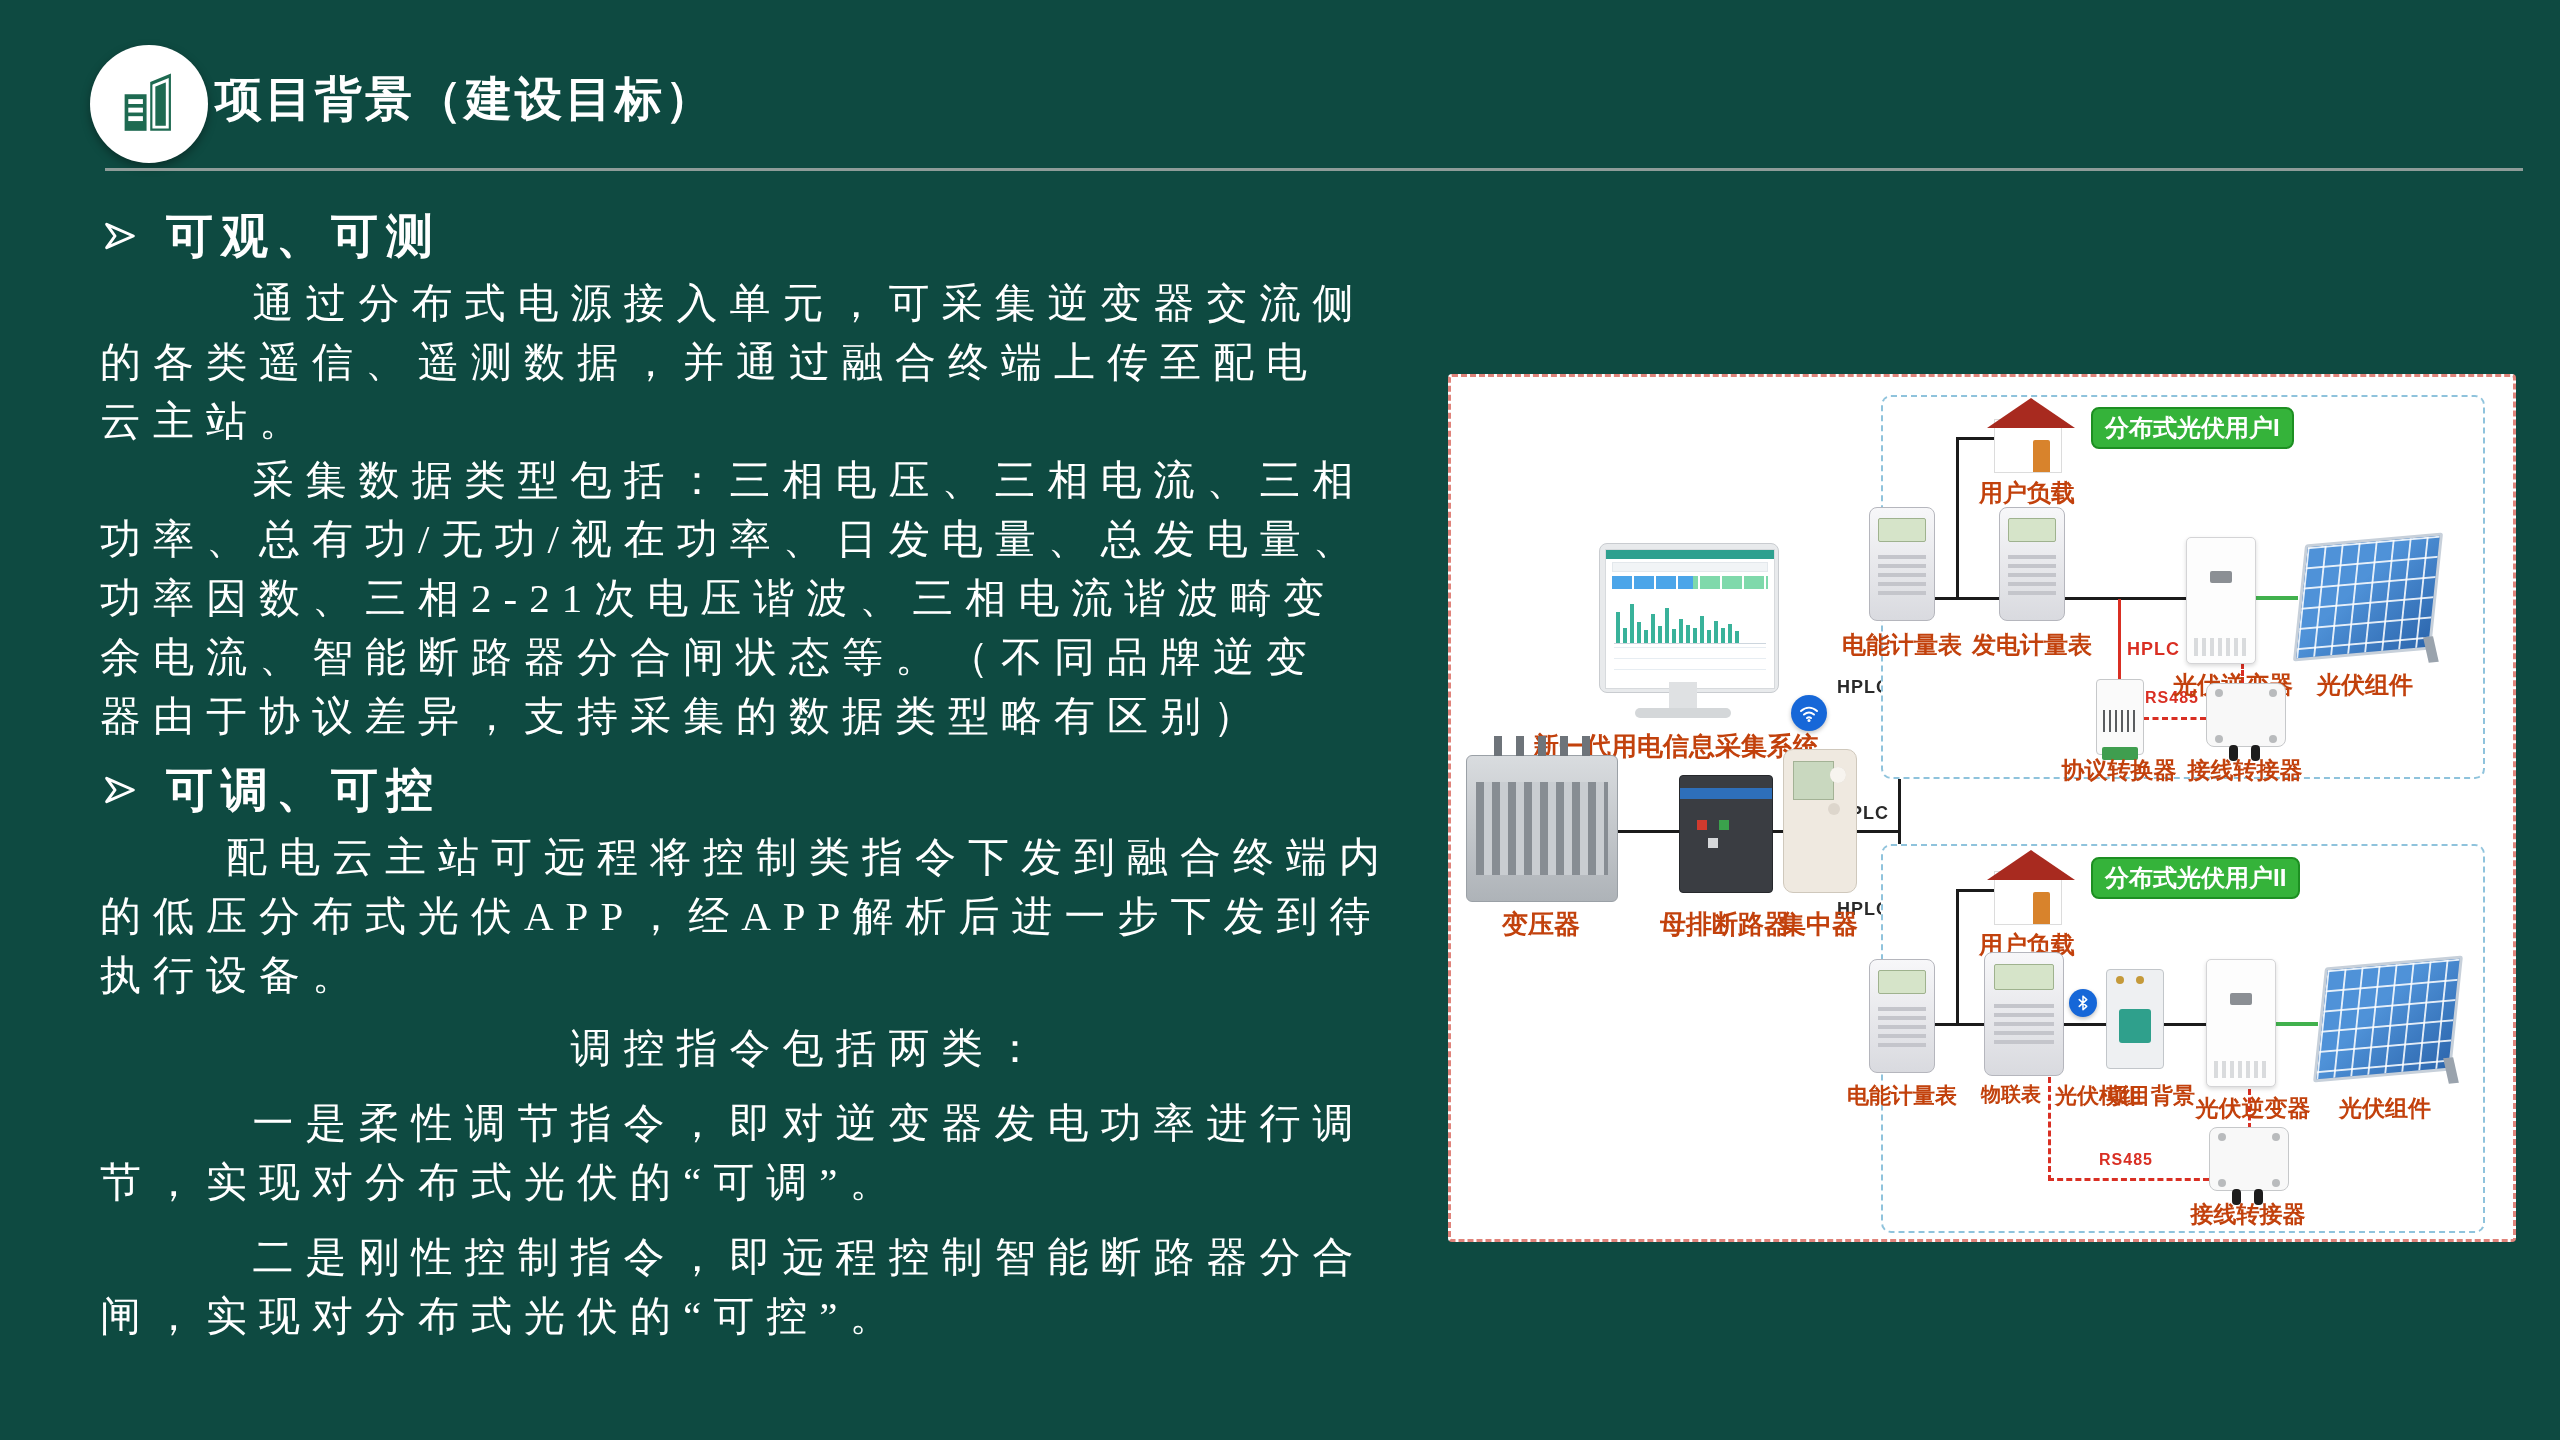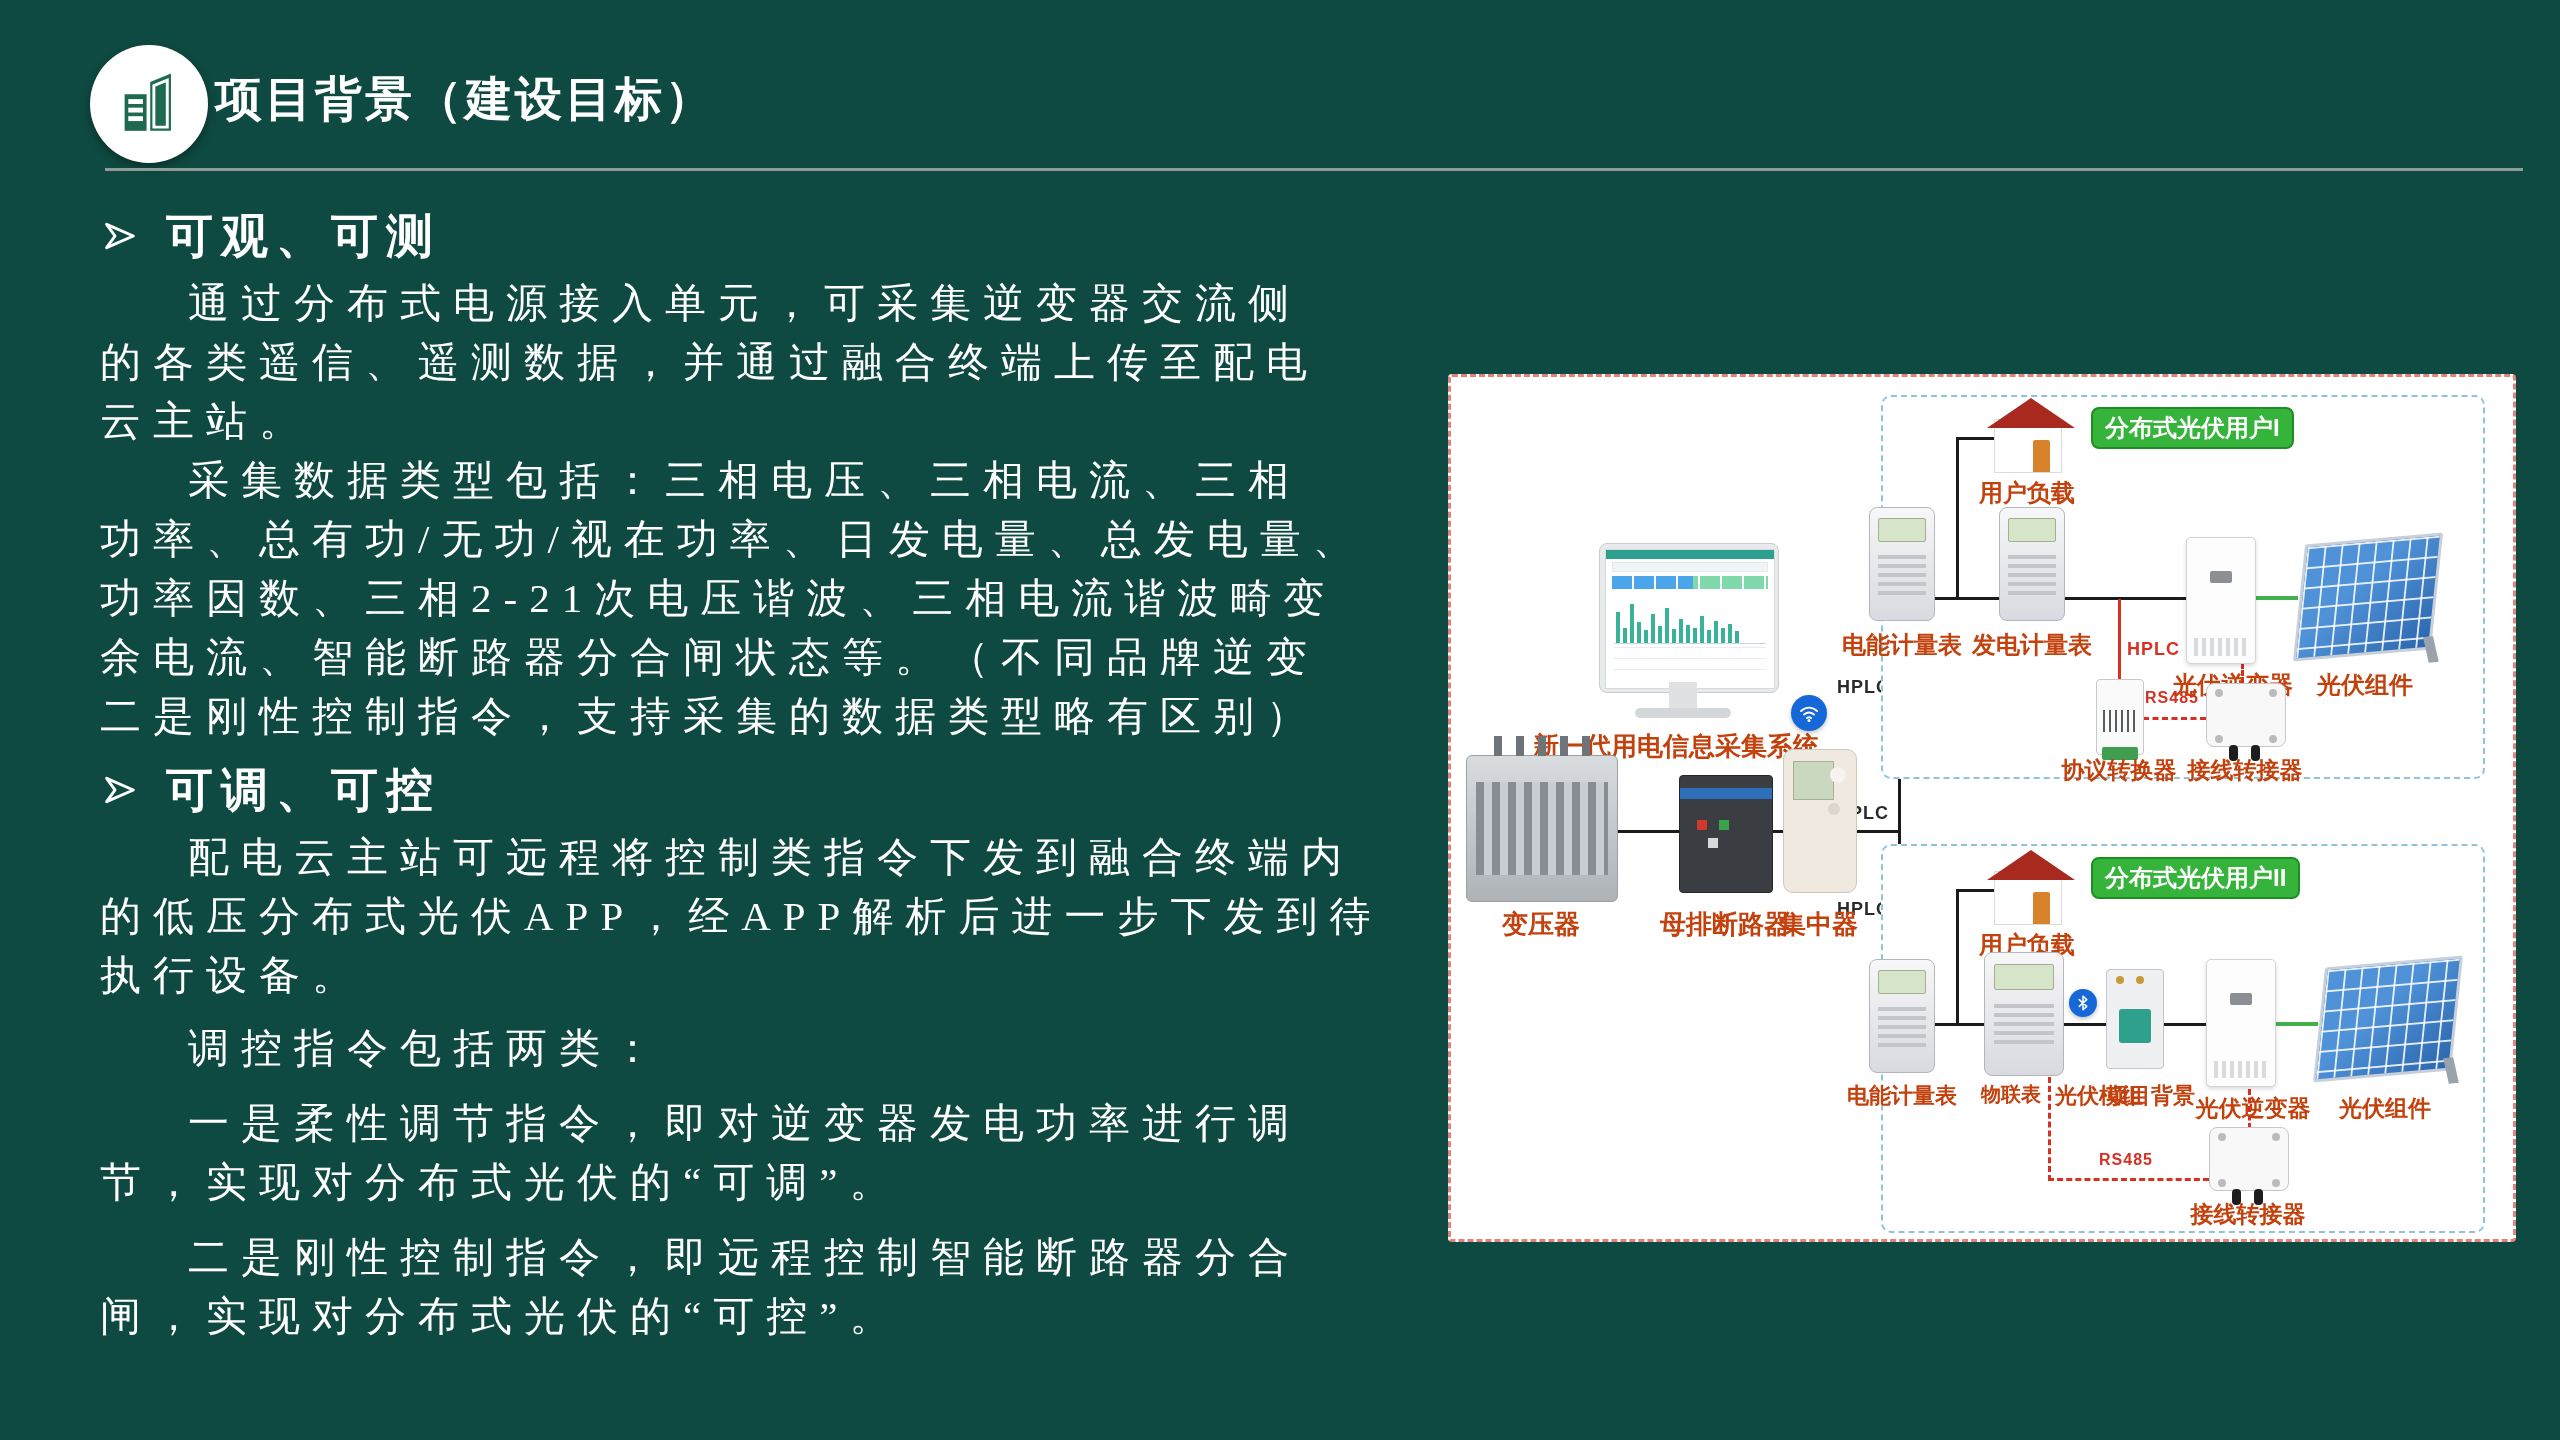--- a/index.html
+++ b/index.html
@@ -14,21 +14,21 @@
   .slide-title{left:215px;top:68px;color:#fff;font-size:47px;font-weight:bold;
        letter-spacing:3px;white-space:nowrap;}
   .divider{left:105px;top:168px;width:2418px;height:3px;background:#8e9c99;}
 
   
   .textcol{left:100px;top:198px;width:1330px;color:#fff;}
   .sec-head{display:flex;align-items:center;gap:26px;height:76px;}
   .sec-head .htxt{font-size:47px;font-weight:bold;letter-spacing:8px;white-space:nowrap;}
   .bodyline{font-family:"Liberation Serif",serif;font-size:41px;line-height:59px;
        letter-spacing:12px;white-space:nowrap;}
-  .ind{padding-left:88px;}
+  .ind{padding-left:88px;text-align:center;}
   .mt14{margin-top:14px;} .mt16{margin-top:16px;}
 
   
   .panel{left:1448px;top:374px;width:1062px;height:862px;background:#fff;
        border:3px dashed #e0837a;border-radius:4px;}
   .ubox{border:2px dashed #8fc3dc;border-radius:10px;background:#fff;}
   .badge{background:#35b33a;border:2px solid #1d8f22;border-radius:8px;color:#fff;
        font-size:24px;font-weight:bold;padding:3px 12px;white-space:nowrap;}
   .dlabel{transform:translateX(-50%);white-space:nowrap;font-size:24px;
        font-weight:600;color:#c2410c;}
@@ -148,21 +148,21 @@
     </svg>
     <span class="htxt">可观、可测</span>
   </div>
   <div class="bodyline ind">通过分布式电源接入单元，可采集逆变器交流侧</div>
   <div class="bodyline">的各类遥信、遥测数据，并通过融合终端上传至配电</div>
   <div class="bodyline">云主站。</div>
   <div class="bodyline ind">采集数据类型包括：三相电压、三相电流、三相</div>
   <div class="bodyline">功率、总有功/无功/视在功率、日发电量、总发电量、</div>
   <div class="bodyline">功率因数、三相2-21次电压谐波、三相电流谐波畸变</div>
   <div class="bodyline">余电流、智能断路器分合闸状态等。（不同品牌逆变</div>
-  <div class="bodyline">二是刚性控制指令，支持采集的数据类型略有区别）</div>
+  <div class="bodyline">器由于协议差异，支持采集的数据类型略有区别）</div>
 
   <div class="sec-head" style="margin-top:6px;">
     <svg width="40" height="40" viewBox="0 0 24 24">
       <path d="M4 5 L20 12 L4 19 L9 12 Z" fill="none" stroke="#fff" stroke-width="1.8" stroke-linejoin="round"></path>
     </svg>
     <span class="htxt">可调、可控</span>
   </div>
   <div class="bodyline ind">配电云主站可远程将控制类指令下发到融合终端内</div>
   <div class="bodyline">的低压分布式光伏APP，经APP解析后进一步下发到待</div>
   <div class="bodyline">执行设备。</div>

